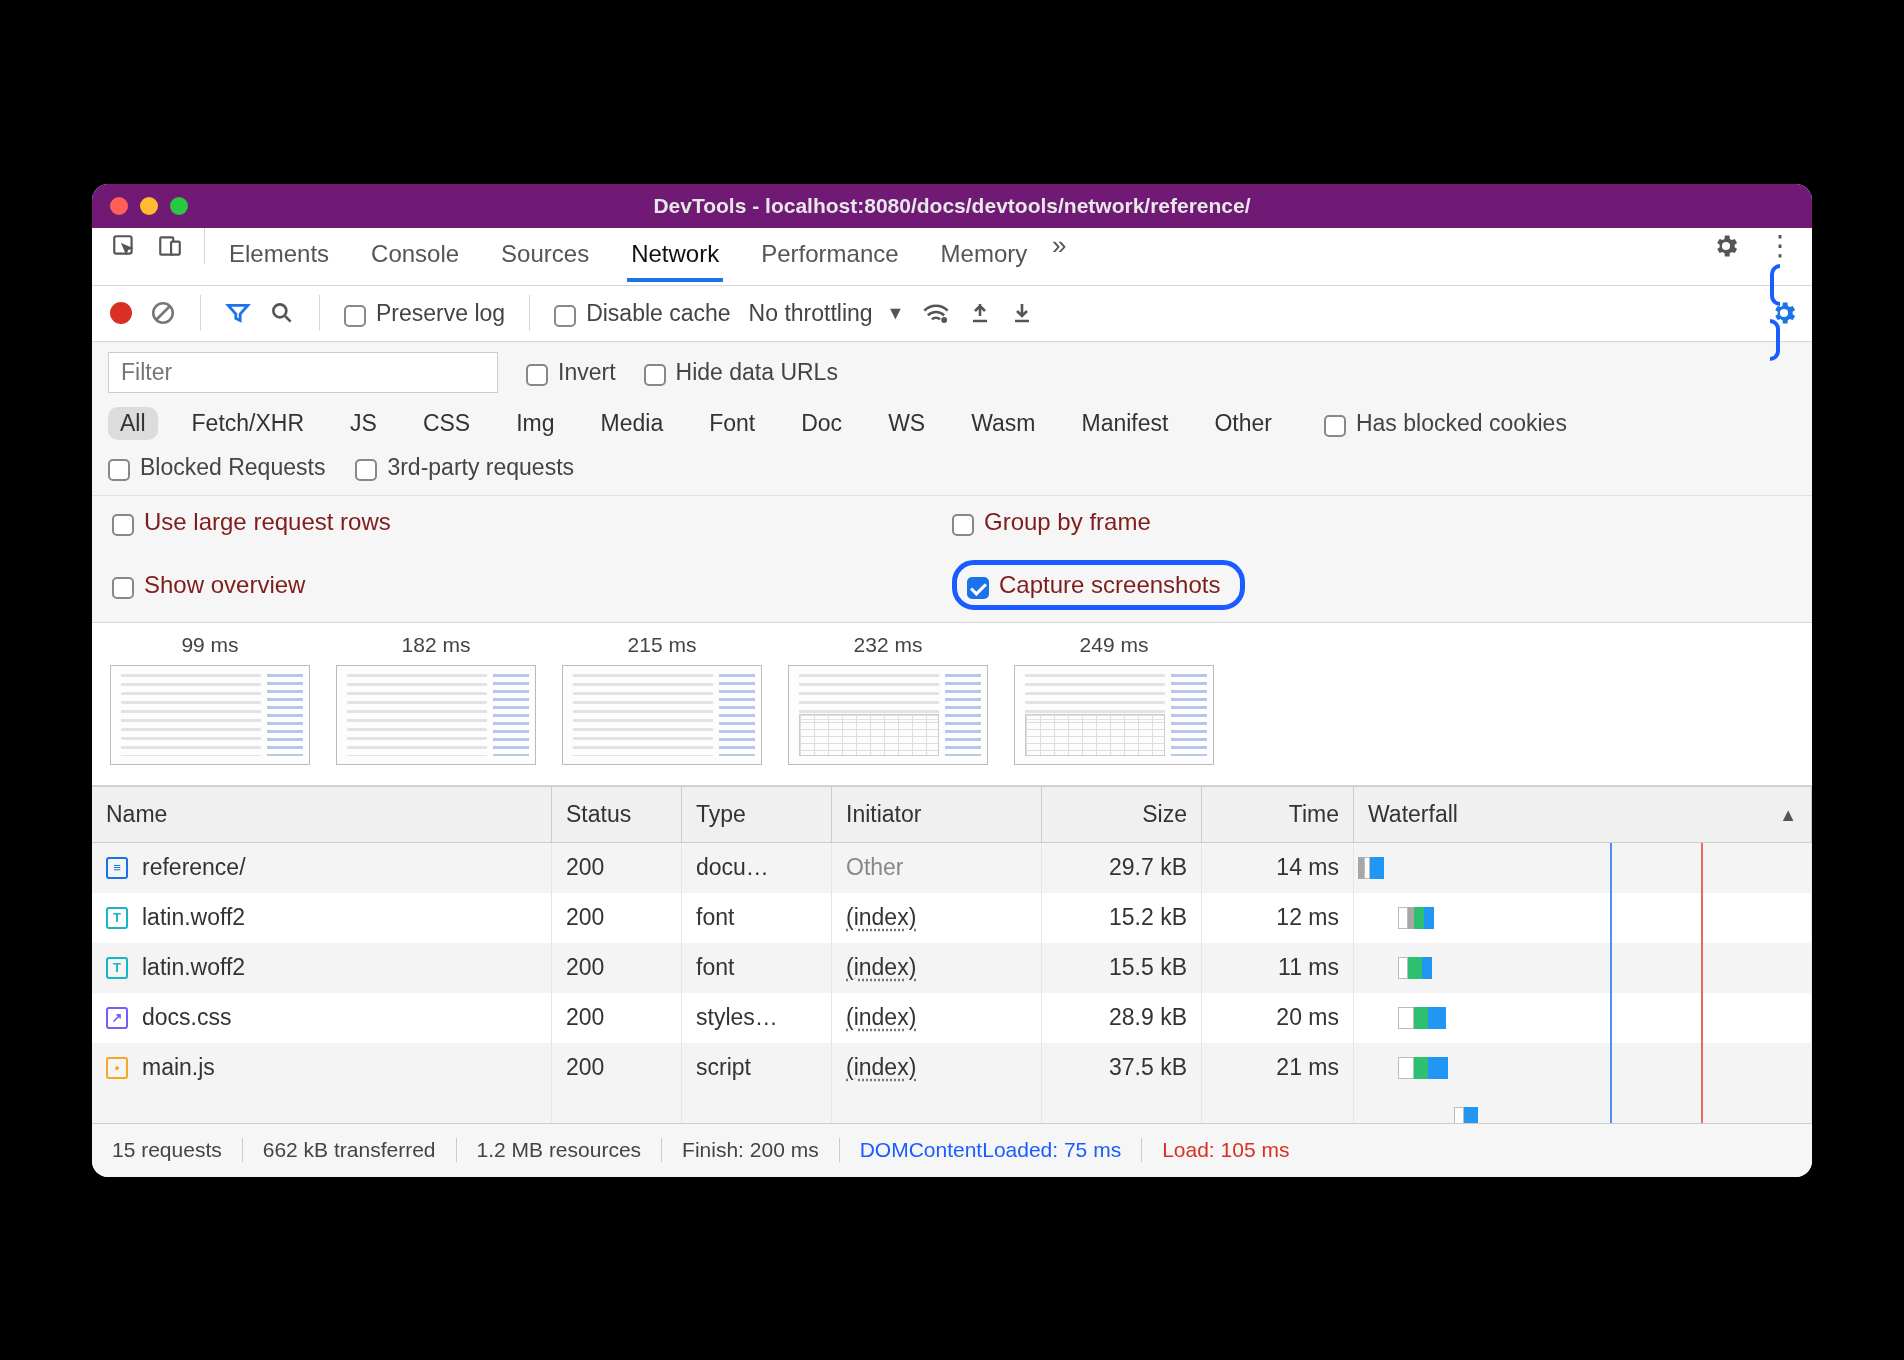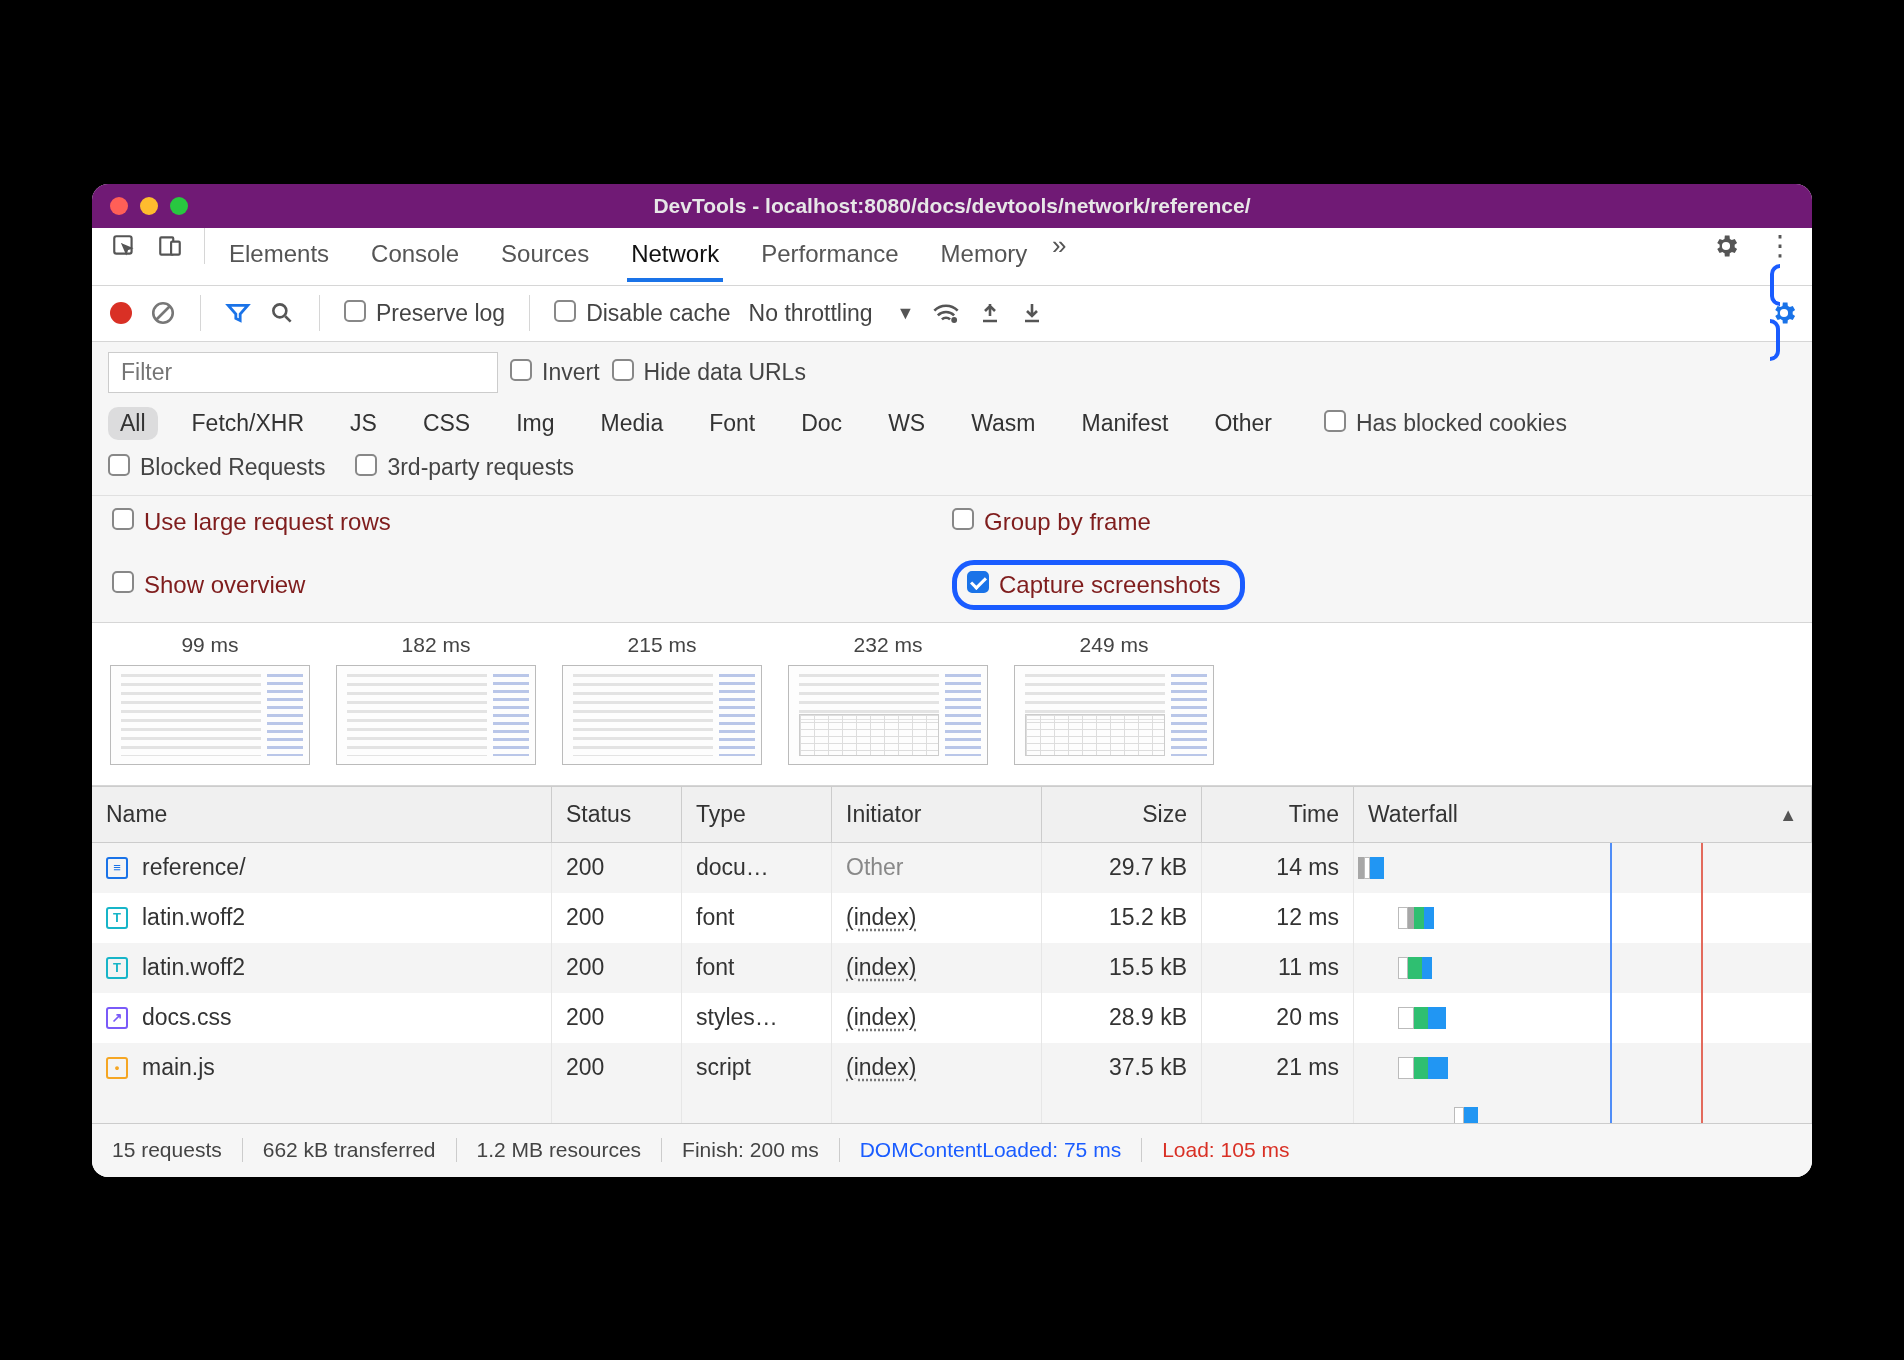--- a/index.html
+++ b/index.html
@@ -46,31 +46,31 @@
 
 .toolbar {
   height: 56px; border-bottom:1px solid #d6d6d6;
   display:flex; align-items:center; padding: 0 14px 0 18px; gap:18px; font-size:23px; color:#444;
 }
 .rec-dot { width:22px; height:22px; border-radius:50%; background:#d93025; }
 .filter-icon { color:#1a73e8; }
 .chk { width:22px; height:22px; border:2px solid #888; border-radius:5px; display:inline-block; vertical-align:middle; margin-right:10px; background:#fff;}
 .chk.checked { background:#1a73e8; border-color:#1a73e8; position:relative;}
 .chk.checked::after { content:""; position:absolute; left:5px; top:1px; width:6px; height:12px; border:solid #fff; border-width:0 3px 3px 0; transform:rotate(45deg);}
-.throttle { display:flex; align-items:center; gap:24px; }
+.throttle { display:flex; align-items:center; gap:14px; }
 .caret-down { font-size:18px; color:#555;}
 .toolbar .right { margin-left:auto; }
 .gear-highlight { border:4px solid #1a5cff; border-radius:12px; padding:4px 6px; color:#1a73e8;}
 
 .filterbar {
   padding: 10px 18px 14px 16px; border-bottom:1px solid #e0e0e0;
   font-size:23px; color:#444;
   background:#f6f6f6;
 }
-.filter-row1 { display:flex; align-items:center; gap:12px; }
+.filter-row1 { display:flex; align-items:center; gap:28px; }
 .filter-input { background:#fff; border:1px solid #ccc; padding:6px 12px; width:390px; font-size:23px; color:#888;}
 .filter-row2 { display:flex; align-items:center; gap:22px; margin-top:14px; flex-wrap:wrap;}
 .pill { padding:3px 12px; border-radius:10px; cursor:pointer; color:#333;}
 .pill.active { background:#dcdcdd; }
 .filter-row3 { display:flex; align-items:center; gap:30px; margin-top:14px;}
 
 .settings-pane {
   border-bottom:1px solid #d6d6d6;
   background:#f6f6f6;
   font-size:24px; color:#7f1d1d;
@@ -133,21 +133,21 @@
 .statusbar {
   border-top:1px solid #ccc; background:#f6f6f6;
   display:flex; align-items:center; height:54px; font-size:21px; color:#444;
   padding: 0 18px; gap:0;
 }
 .statusbar .seggrp{ padding:0 20px; border-right:1px solid #ccc;}
 .statusbar .seggrp:first-child{padding-left:2px;}
 .dcl{color:#1a5cff;} .loadt{color:#d93025;}
 
 svg{display:block;}
-label{display:flex;align-items:flex-start;cursor:pointer;}
+label{display:flex;align-items:flex-end;cursor:pointer;}
 </style>
 </head>
 <body>
 
 <div class="window">
 
   <div class="titlebar">
     <div class="traffic">
       <div class="dot red"></div>
       <div class="dot yellow"></div>

